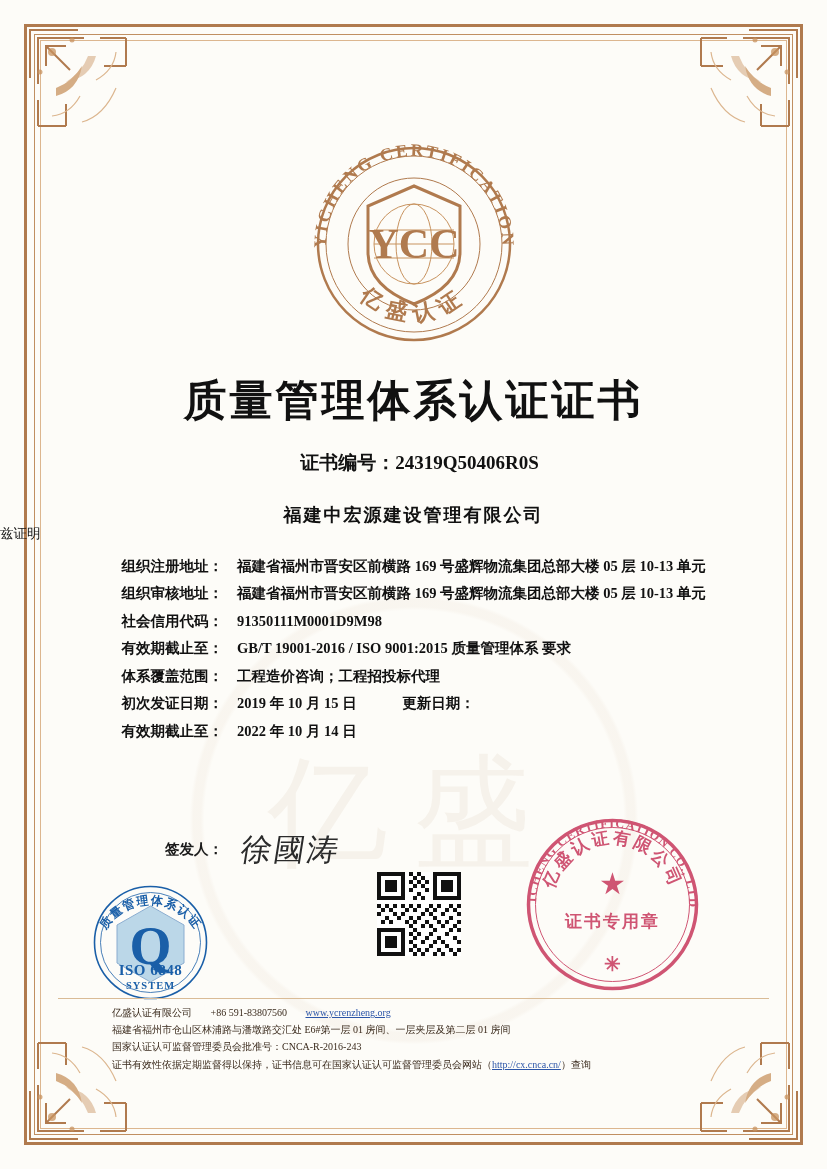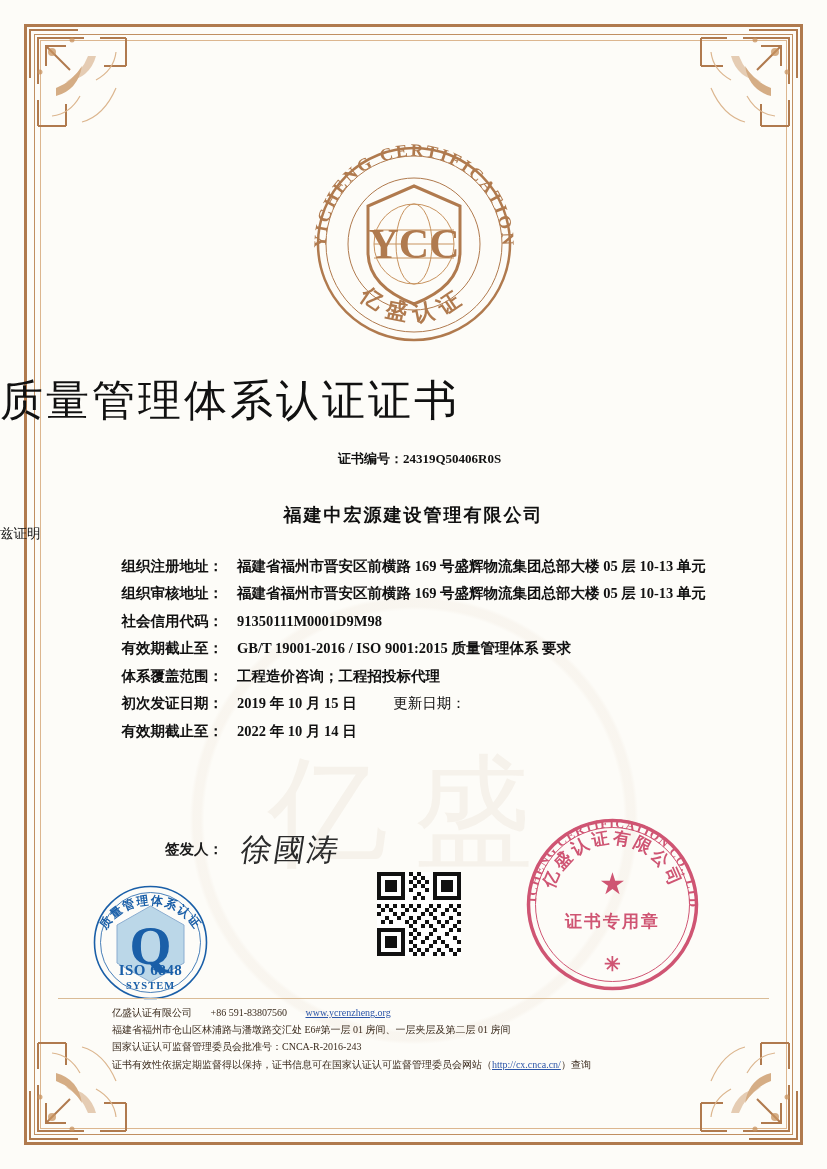--- a/index.html
+++ b/index.html
@@ -89,33 +89,33 @@
     transform: translateX(-50%);
     width: 220px;
     height: 220px;
   }
 
   
   .title {
     position: absolute;
     left: 0; right: 0;
     top: 372px;
-    text-align: left;
+    text-align: center;
     font-size: 43px;
-    font-weight: normal;
+    font-weight: bold;
     letter-spacing: 3px;
     color: #111;
     font-family: "Liberation Serif", serif;
   }
   .cert-no {
     position: absolute;
     left: 12px; right: 0;
     top: 450px;
     text-align: center;
-    font-size: 13px;
+    font-size: 19px;
     font-weight: bold;
     color: #111;
   }
   .cert-no .lbl { font-weight: bold; }
   .hereby {
     position: absolute;
     left: 0; right: 0;
     top: 477px;
     text-align: left;
     font-size: 13.5px;
@@ -157,22 +157,22 @@
     color: #111;
     white-space: nowrap;
   }
   .field-value {
     flex: 1;
     font-weight: bold;
     color: #111;
   }
   .inline-extra {
     display: inline-block;
-    margin-left: 33px;
-    font-weight: normal;
+    margin-left: 42px;
+    font-weight: bold;
   }
 
   
   .sign-row {
     position: absolute;
     left: 112px;
     top: 823px;
     width: 620px;
     font-size: 14.5px;
   }

